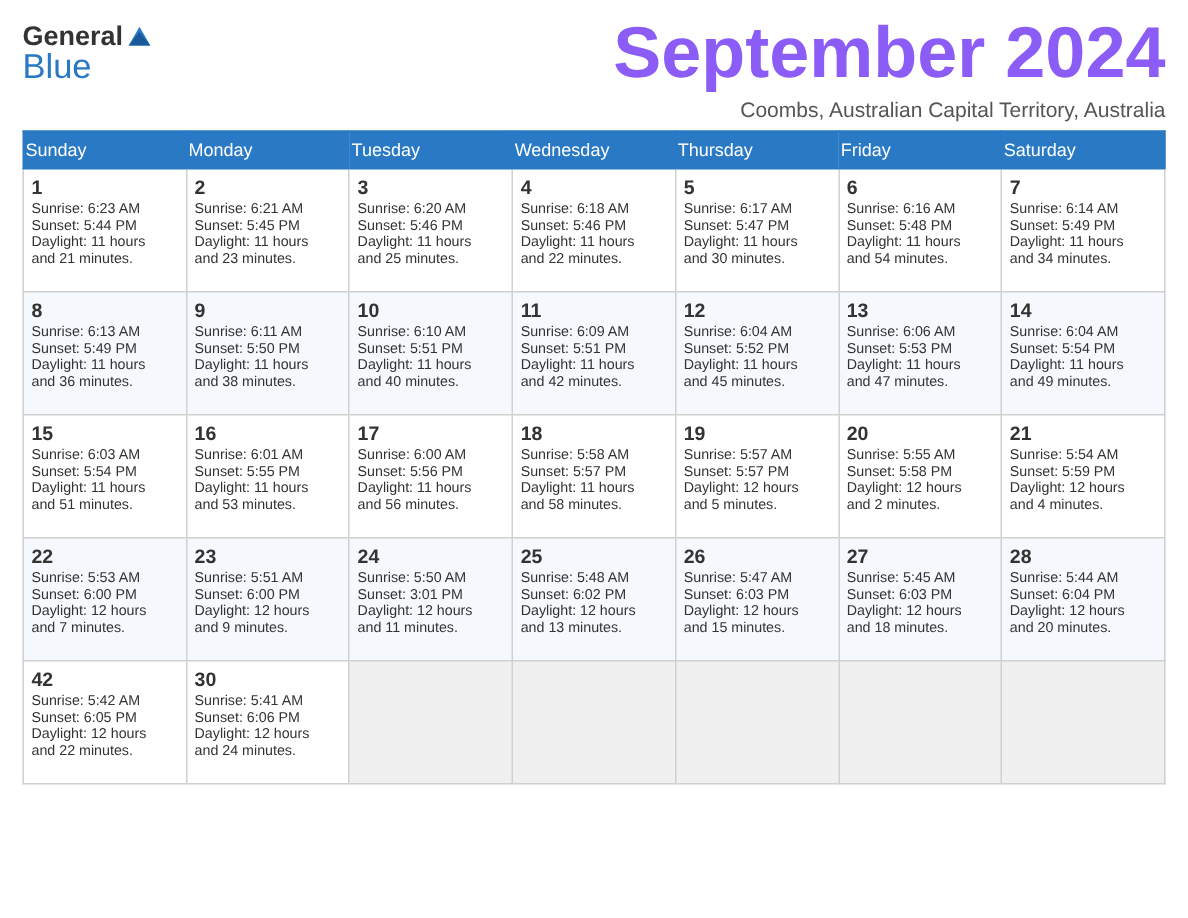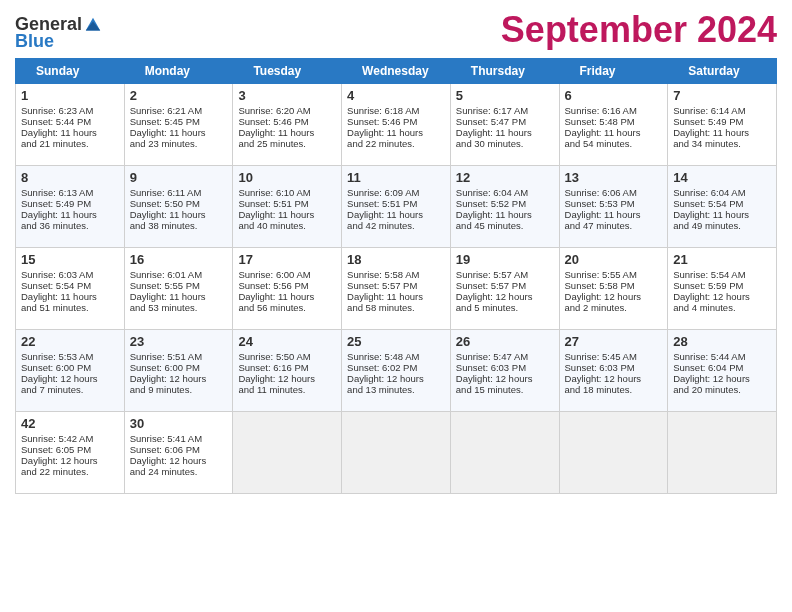--- a/index.html
+++ b/index.html
@@ -30,43 +30,43 @@
       color: #333;
     }
     .logo-general { color: #333; }
     .logo-icon {
       width: 18px;
       height: 18px;
       margin-left: 2px;
     }
     .title-block { text-align: right; }
     .month-title {
-      font-size: 36px;
+      font-size: 48px;
       font-weight: bold;
-      color: #be185d;
+      color: #8b5cf6;
       line-height: 1.1;
     }
     .location {
       font-size: 14px;
       color: #555;
       margin-top: 2px;
     }
     .calendar {
       width: 100%;
       border-collapse: collapse;
       margin-top: 6px;
       table-layout: fixed;
     }
     .calendar th {
       background-color: #2979c4;
       color: #fff;
       font-size: 12px;
-      font-weight: bold;
+      font-weight: normal;
       text-align: left;
-      padding: 5px 20px;
+      padding: 5px 1px;
       border: 1px solid #2979c4;
     }
     .calendar td {
       vertical-align: top;
       border: 1px solid #d0d0d0;
       padding: 4px 5px;
       font-size: 9.5px;
       color: #333;
       height: 82px;
       background: #fff;
@@ -93,24 +93,25 @@
 
 <div class="header">
   <div class="logo">
     <div class="logo-text">
       <span class="logo-general">General</span>
       <svg class="logo-icon" viewBox="0 0 20 20">
         <polygon points="2,16 10,2 18,16" fill="#2979c4"></polygon>
         <polygon points="2,16 10,6 18,16" fill="#1a5a9a"></polygon>
       </svg>
     </div>
-    <div style="font-size:18px;font-weight:bold;color:#2979c4;margin-top:-4px;">Blue</div>
+    <div style="font-size:23px;font-weight:normal;color:#2979c4;margin-top:-4px;">Blue</div>
   </div>
   <div class="title-block">
     <div class="month-title">September 2024</div>
+    <div class="location">Coombs, Australian Capital Territory, Australia</div>
   </div>
 </div>
 
 <table class="calendar">
   <thead>
     <tr>
     <th>Sunday</th>
         <th>Monday</th>
         <th>Tuesday</th>
         <th>Wednesday</th>
@@ -143,21 +144,21 @@
         <td><span class="day-num">16</span><span>Sunrise: 6:01 AM</span><br><span>Sunset: 5:55 PM</span><br><span>Daylight: 11 hours</span><br><span>and 53 minutes.</span></td>
         <td><span class="day-num">17</span><span>Sunrise: 6:00 AM</span><br><span>Sunset: 5:56 PM</span><br><span>Daylight: 11 hours</span><br><span>and 56 minutes.</span></td>
         <td><span class="day-num">18</span><span>Sunrise: 5:58 AM</span><br><span>Sunset: 5:57 PM</span><br><span>Daylight: 11 hours</span><br><span>and 58 minutes.</span></td>
         <td><span class="day-num">19</span><span>Sunrise: 5:57 AM</span><br><span>Sunset: 5:57 PM</span><br><span>Daylight: 12 hours</span><br><span>and 5 minutes.</span></td>
         <td><span class="day-num">20</span><span>Sunrise: 5:55 AM</span><br><span>Sunset: 5:58 PM</span><br><span>Daylight: 12 hours</span><br><span>and 2 minutes.</span></td>
         <td><span class="day-num">21</span><span>Sunrise: 5:54 AM</span><br><span>Sunset: 5:59 PM</span><br><span>Daylight: 12 hours</span><br><span>and 4 minutes.</span></td>
       </tr>
       <tr class="week-row">
         <td><span class="day-num">22</span><span>Sunrise: 5:53 AM</span><br><span>Sunset: 6:00 PM</span><br><span>Daylight: 12 hours</span><br><span>and 7 minutes.</span></td>
         <td><span class="day-num">23</span><span>Sunrise: 5:51 AM</span><br><span>Sunset: 6:00 PM</span><br><span>Daylight: 12 hours</span><br><span>and 9 minutes.</span></td>
-        <td><span class="day-num">24</span><span>Sunrise: 5:50 AM</span><br><span>Sunset: 6:16 PM</span><br><span>Daylight: 12 hours</span><br><span>and 11 minutes.</span></td>
+        <td><span class="day-num">24</span><span>Sunrise: 5:50 AM</span><br><span>Sunset: 3:01 PM</span><br><span>Daylight: 12 hours</span><br><span>and 11 minutes.</span></td>
         <td><span class="day-num">25</span><span>Sunrise: 5:48 AM</span><br><span>Sunset: 6:02 PM</span><br><span>Daylight: 12 hours</span><br><span>and 13 minutes.</span></td>
         <td><span class="day-num">26</span><span>Sunrise: 5:47 AM</span><br><span>Sunset: 6:03 PM</span><br><span>Daylight: 12 hours</span><br><span>and 15 minutes.</span></td>
         <td><span class="day-num">27</span><span>Sunrise: 5:45 AM</span><br><span>Sunset: 6:03 PM</span><br><span>Daylight: 12 hours</span><br><span>and 18 minutes.</span></td>
         <td><span class="day-num">28</span><span>Sunrise: 5:44 AM</span><br><span>Sunset: 6:04 PM</span><br><span>Daylight: 12 hours</span><br><span>and 20 minutes.</span></td>
       </tr>
       <tr class="week-row">
         <td><span class="day-num">42</span><span>Sunrise: 5:42 AM</span><br><span>Sunset: 6:05 PM</span><br><span>Daylight: 12 hours</span><br><span>and 22 minutes.</span></td>
         <td><span class="day-num">30</span><span>Sunrise: 5:41 AM</span><br><span>Sunset: 6:06 PM</span><br><span>Daylight: 12 hours</span><br><span>and 24 minutes.</span></td>
         <td class="empty-td"></td>
         <td class="empty-td"></td>

